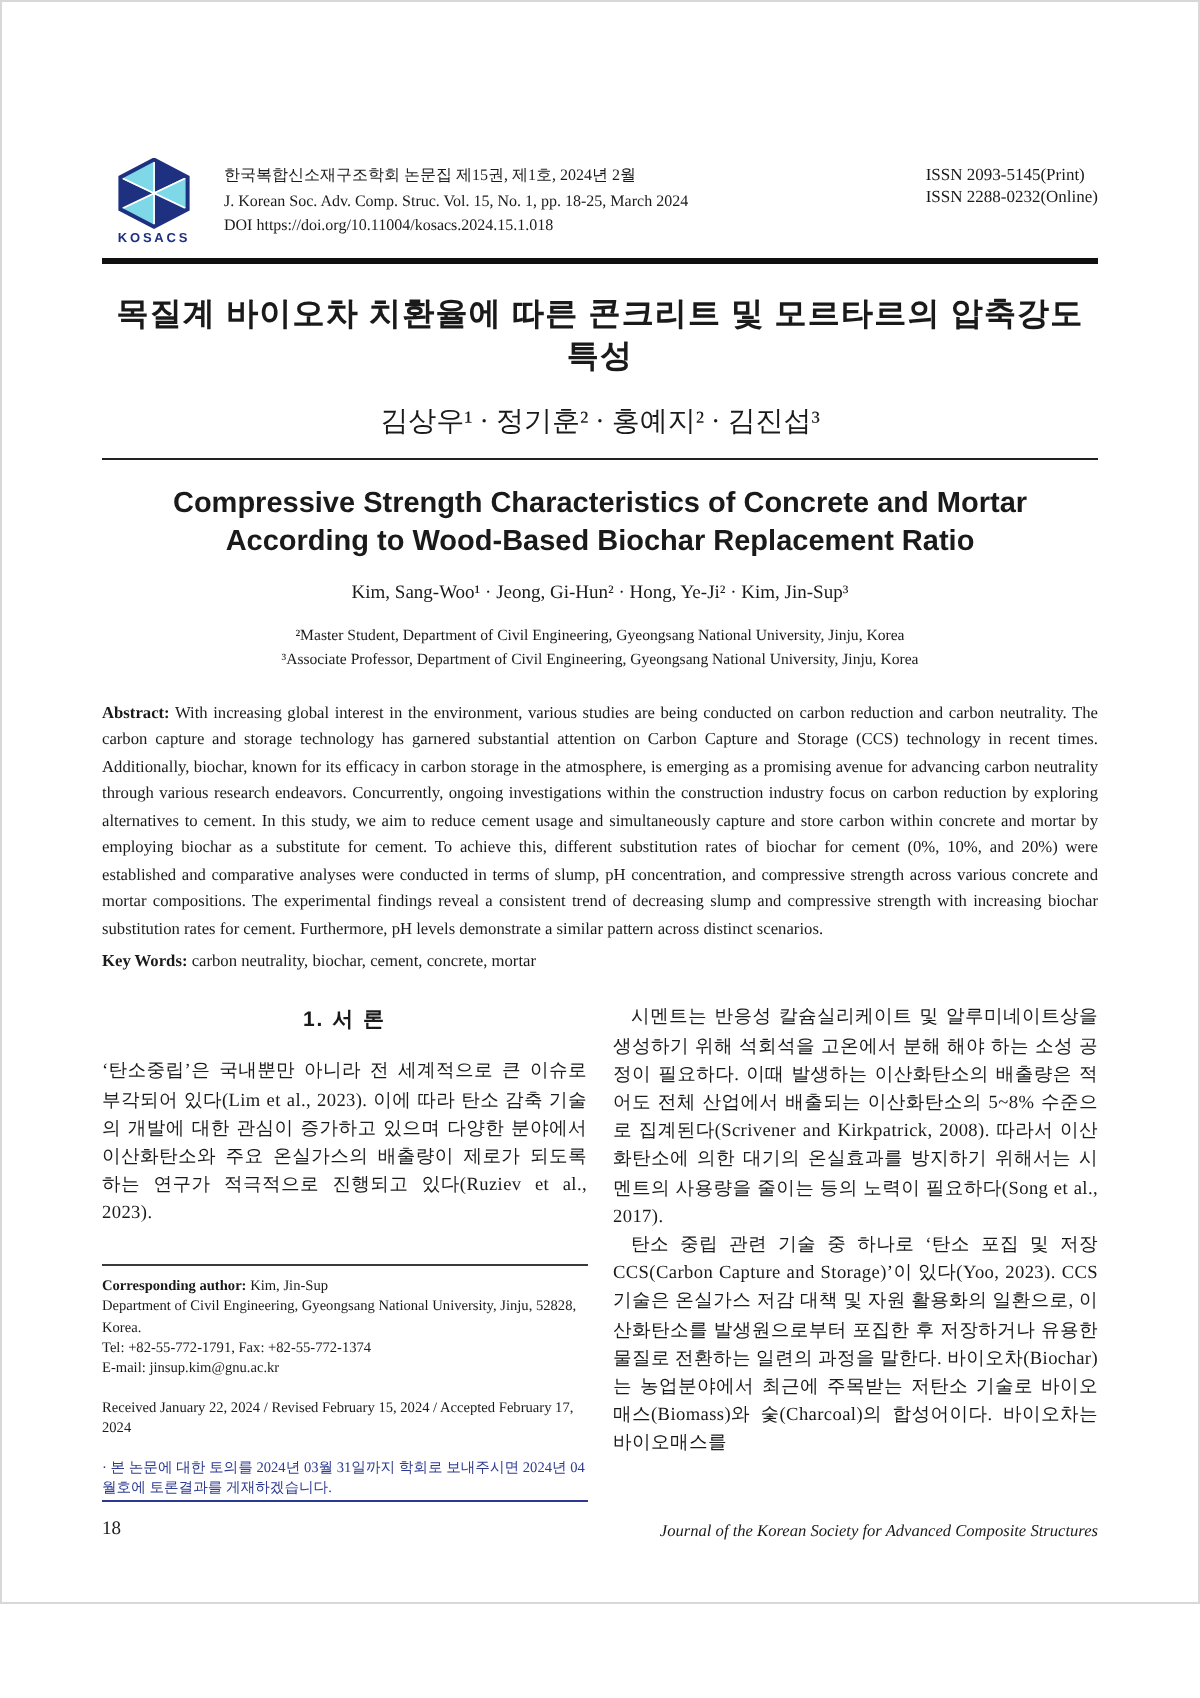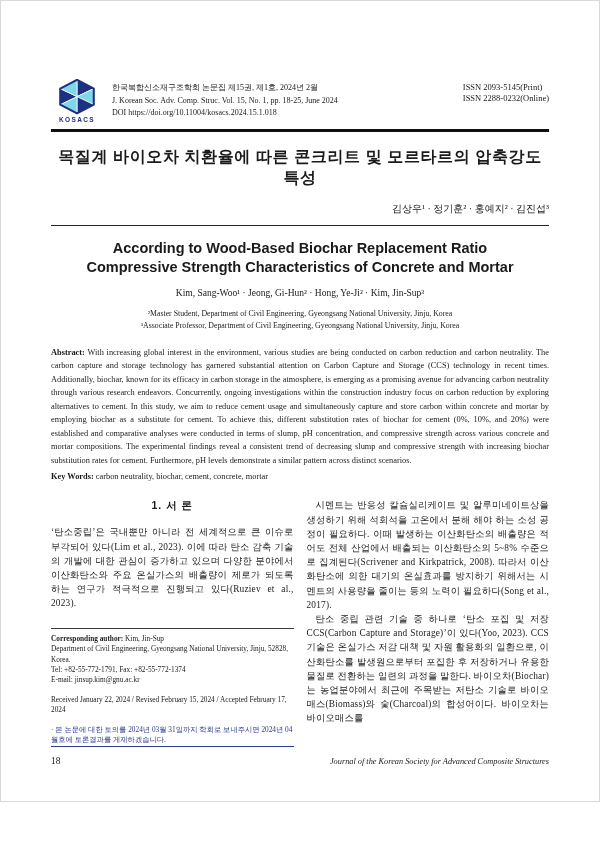--- a/index.html
+++ b/index.html
@@ -27,21 +27,21 @@
   .hex-outline { fill: none; stroke: var(--logo-navy); stroke-width: 5; }
   .header-lines { font-size: 8px; line-height: 12.5px; padding-top: 3px; white-space: nowrap; }
   .issn-block { font-size: 8.5px; line-height: 11px; padding-top: 3px; white-space: nowrap; margin-left: 48px; }
 
   .rule-thick { height: 2.5px; background: #101010; margin-top: 6px; }
   .rule-mid   { height: 1.8px; background: #222222; margin-top: 9px; }
 
   
   .ko-title { font-family: "Liberation Sans", "DejaVu Sans", sans-serif; font-size: 16px;
               font-weight: bold; text-align: center; margin: 15px 0 0; letter-spacing: 0.6px; }
-  .ko-authors { text-align: right; font-size: 10px; margin-top: 13px; }
+  .ko-authors { text-align: center; font-size: 14px; margin-top: 13px; }
   .ko-affil { text-align: center; font-size: 8.5px; line-height: 12.5px; margin-top: 11px; }
 
   
   .en-title { font-family: "Liberation Sans", "DejaVu Sans", sans-serif; font-size: 14.5px;
               font-weight: bold; text-align: center; margin: 13px 0 0; line-height: 18.5px; }
   .en-authors { text-align: center; font-size: 9.5px; margin-top: 12px; }
   .en-affil { text-align: center; font-size: 7.8px; line-height: 11.3px; margin-top: 10px; }
 
   
   .abstract { font-size: 8.35px; line-height: 13.5px; text-align: justify; margin: 15px 0 0; }
@@ -85,40 +85,40 @@
           <polygon class="facet-navy" points="92,64 50,86 50,44"></polygon>
           <polygon class="facet-cyan" points="50,86 8,64 50,44"></polygon>
           <polygon class="facet-navy" points="8,64 8,24 50,44"></polygon>
           <polygon class="facet-cyan" points="8,24 50,2 50,44"></polygon>
           <polygon class="hex-outline" points="50,2 92,24 92,64 50,86 8,64 8,24"></polygon>
         </svg>
         <div class="logo-text">KOSACS</div>
       </div>
       <div class="header-lines">
         <div>한국복합신소재구조학회 논문집 제15권, 제1호, 2024년 2월</div>
-        <div>J. Korean Soc. Adv. Comp. Struc. Vol. 15, No. 1, pp. 18-25, June 2024</div>
+        <div>J. Korean Soc. Adv. Comp. Struc. Vol. 15, No. 1, pp. 18-25, March 2024</div>
         <div>DOI https://doi.org/10.11004/kosacs.2024.15.1.018</div>
       </div>
     </div>
     <div class="issn-block">
       <div>ISSN 2093-5145(Print)</div>
       <div>ISSN 2288-0232(Online)</div>
     </div>
   </div>
 
   <div class="rule-thick"></div>
 
   <h1 class="ko-title">목질계 바이오차 치환율에 따른 콘크리트 및 모르타르의 압축강도특성</h1>
   <div class="ko-authors">김상우¹ · 정기훈² · 홍예지² · 김진섭³</div>
 
   <div class="rule-mid"></div>
 
   <h2 class="en-title">
+    <div>Compressive Strength Characteristics of Concrete and Mortar</div>
     <div>According to Wood-Based Biochar Replacement Ratio</div>
-    <div>Compressive Strength Characteristics of Concrete and Mortar</div>
   </h2>
   <div class="en-authors">Kim, Sang-Woo¹ · Jeong, Gi-Hun² · Hong, Ye-Ji² · Kim, Jin-Sup³</div>
   <div class="en-affil">
     <div>²Master Student, Department of Civil Engineering, Gyeongsang National University, Jinju, Korea</div>
     <div>³Associate Professor, Department of Civil Engineering, Gyeongsang National University, Jinju, Korea</div>
   </div>
 
   <p class="abstract"><b>Abstract:</b> <span>With increasing global interest in the environment, various studies are being conducted on carbon reduction and carbon neutrality. The carbon capture and storage technology has garnered substantial attention on Carbon Capture and Storage (CCS) technology in recent times. Additionally, biochar, known for its efficacy in carbon storage in the atmosphere, is emerging as a promising avenue for advancing carbon neutrality through various research endeavors. Concurrently, ongoing investigations within the construction industry focus on carbon reduction by exploring alternatives to cement. In this study, we aim to reduce cement usage and simultaneously capture and store carbon within concrete and mortar by employing biochar as a substitute for cement. To achieve this, different substitution rates of biochar for cement (0%, 10%, and 20%) were established and comparative analyses were conducted in terms of slump, pH concentration, and compressive strength across various concrete and mortar compositions. The experimental findings reveal a consistent trend of decreasing slump and compressive strength with increasing biochar substitution rates for cement. Furthermore, pH levels demonstrate a similar pattern across distinct scenarios.</span></p>
   <p class="keywords"><b>Key Words:</b> <span>carbon neutrality, biochar, cement, concrete, mortar</span></p>
 

